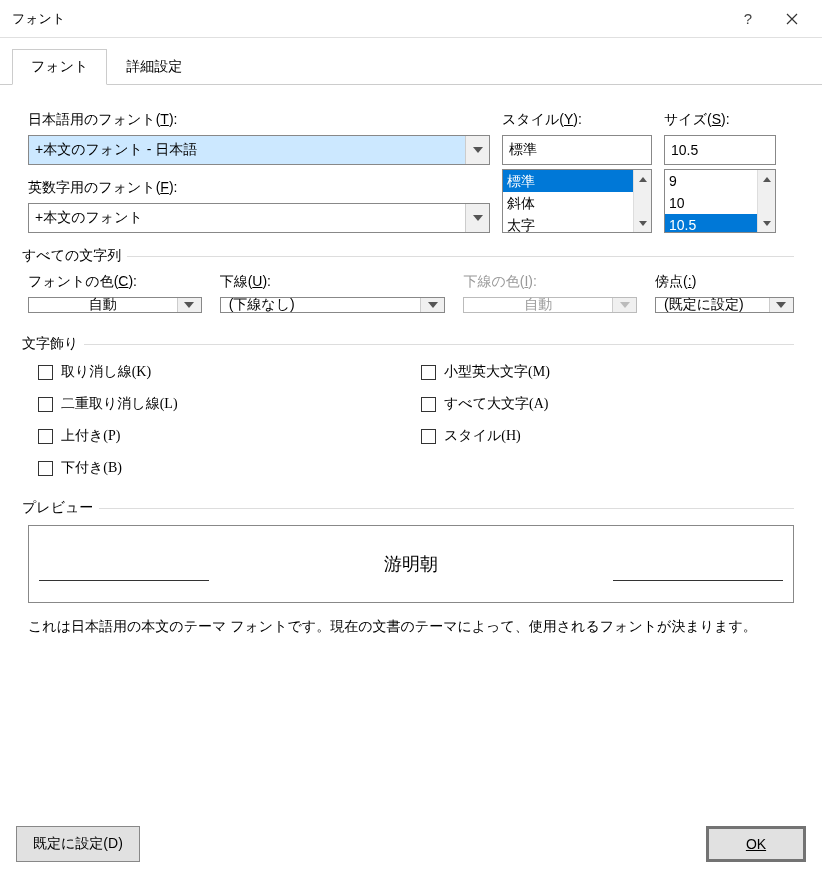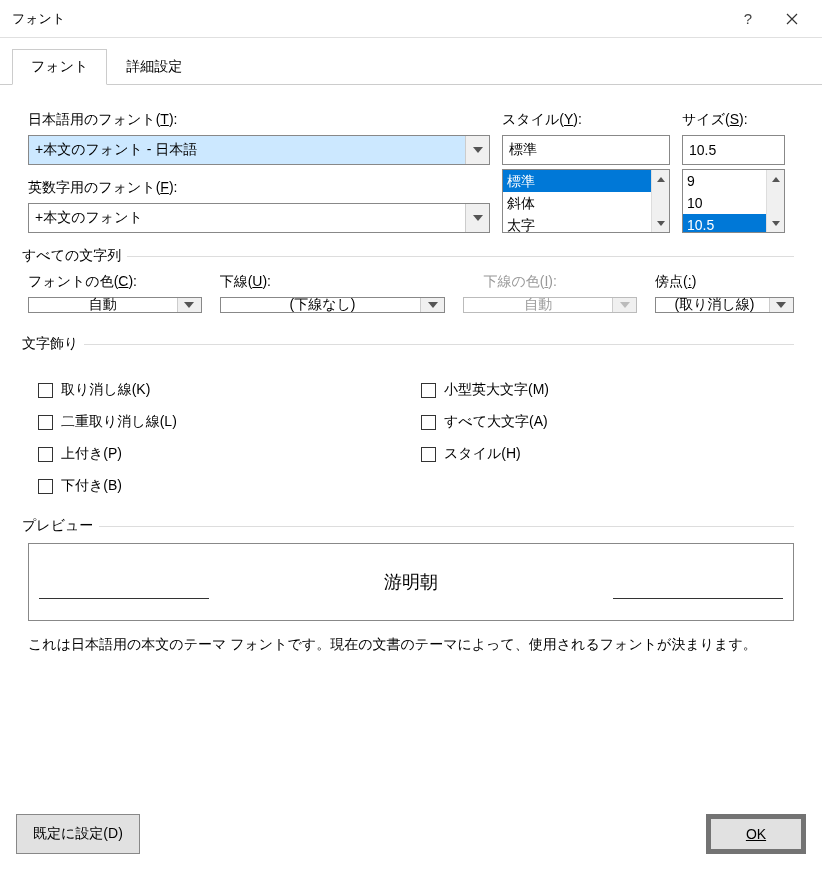--- a/index.html
+++ b/index.html
@@ -6,22 +6,22 @@
 body { font-family: "Yu Gothic UI", "Meiryo", sans-serif; font-size: 13px; background: #fff; color: #000; width: 822px; height: 878px; overflow: hidden; }
 .titlebar { display: flex; align-items: center; height: 38px; padding: 0 8px 0 12px; border-bottom: 1px solid #e0e0e0; }
 .titlebar-title { flex: 1; font-size: 13px; }
 .titlebar-btn { width: 44px; height: 30px; display: flex; align-items: center; justify-content: center; font-size: 15px; color: #444; cursor: default; }
 .tabs { display: flex; border-bottom: 1px solid #ccc; margin-top: 10px; padding-left: 12px; }
 .tab { padding: 8px 18px; font-size: 14px; cursor: default; border: 1px solid transparent; position: relative; top: 1px; }
 .tab.active { border: 1px solid #ccc; border-bottom: 1px solid #fff; background: #fff; }
 .content { padding: 26px 28px 14px 28px; }
 .row1 { display: flex; gap: 12px; margin-bottom: 14px; }
 .col-jp { width: 462px; }
-.col-style { width: 168px; }
-.col-size { width: 103px; }
+.col-style { width: 150px; }
+.col-size { width: 112px; }
 .label { font-size: 14px; margin-bottom: 6px; display: block; }
 .label .ul { text-decoration: underline; }
 .combo { display: flex; border: 1px solid #888; height: 30px; background: #fff; }
 .combo-input { flex: 1; border: none; padding: 0 6px; font-size: 14px; outline: none; background: transparent; font-family: inherit; }
 .combo-input.sel { background: #cce8ff; }
 .combo-btn { width: 24px; border-left: 1px solid #ccc; display: flex; align-items: center; justify-content: center; background: #f0f0f0; }
 .combo-btn svg { width: 10px; height: 6px; }
 .listbox { border: 1px solid #888; height: 64px; margin-top: 4px; display: flex; }
 .listbox-items { flex: 1; overflow: hidden; }
 .listbox-item { padding: 1px 4px; font-size: 14px; line-height: 20px; }
@@ -30,38 +30,38 @@
 .scroll-btn { height: 18px; display: flex; align-items: center; justify-content: center; }
 .scroll-track { flex: 1; }
 .scroll-btn svg { width: 8px; height: 5px; }
 .group-title { font-size: 14px; margin: 12px 0 8px -6px; display: flex; align-items: center; }
 .group-title::after { content: ""; flex: 1; height: 1px; background: #ddd; margin-left: 6px; }
 .row-colors { display: flex; gap: 18px; }
 .col-color { flex: 1; }
 .dd { display: flex; border: 1px solid #888; height: 16px; background: #fff; align-items: center; }
 .dd.dis { color: #999; border-color: #bbb; }
 .dd-val { flex: 1; text-align: center; font-size: 14px; padding: 0 4px; }
-.dd-val.left { text-align: center; padding-left: 8px; }
+.dd-val.left { text-align: left; padding-left: 8px; }
 .dd-btn { width: 24px; height: 100%; border-left: 1px solid #ccc; display: flex; align-items: center; justify-content: center; background: #f0f0f0; }
 .dd-btn svg { width: 10px; height: 6px; }
-.effects { display: flex; margin-top: 28px; }
+.effects { display: flex; margin-top: 10px; font-family: Liberation Serif, serif; }
 .effects-col { flex: 1; display: flex; flex-direction: column; gap: 14px; padding-left: 10px; }
 .chk { display: flex; align-items: center; gap: 8px; font-size: 14px; }
 .chk-box { width: 15px; height: 15px; border: 1px solid #333; }
 .preview-box { border: 1px solid #888; height: 78px; margin-top: 8px; display: flex; align-items: center; justify-content: center; position: relative; }
 .preview-text { font-size: 18px; font-family: "Yu Mincho", serif; }
 .preview-line { position: absolute; height: 1px; background: #333; width: 170px; top: 54px; }
 .preview-line.l { left: 10px; }
 .preview-line.r { right: 10px; }
 .preview-desc { font-size: 14px; margin-top: 12px; text-align: left; line-height: 1.6; }
-.footer { position: absolute; bottom: 8px; left: 0; right: 0; padding: 12px 16px 16px 16px; display: flex; gap: 10px; border-top: 0; }
+.footer { position: absolute; bottom: 0; left: 0; right: 0; padding: 12px 16px 16px 16px; display: flex; gap: 10px; border-top: 0; }
 .btn { border: 1px solid #888; background: #e1e1e1; padding: 7px 16px; font-size: 14px; font-family: inherit; cursor: default; min-width: 100px; }
-.btn.primary { border: 5px solid #737373; text-decoration: underline; }
+.btn.primary { border: 3px solid #737373; text-decoration: underline; }
 .spacer { flex: 1; }
-.disabled-label { color: #999; margin-left: 20px; }
+.disabled-label { color: #999; }
 </style>
 </head>
 <body>
 
 <div class="titlebar">
   <span class="titlebar-title">フォント</span>
   <div class="titlebar-btn">?</div>
   <div class="titlebar-btn">
     <svg viewBox="0 0 12 12" width="12" height="12">
         <path d="M1 1 L11 11 M11 1 L1 11" stroke="#333" stroke-width="1.2" fill="none"></path>
@@ -185,21 +185,21 @@
         <div class="dd-btn">
             <svg viewBox="0 0 10 6">
               <path d="M0 0 L5 6 L10 0 Z" fill="#bbb"></path>
             </svg>
           </div>
       </div>
     </div>
     <div class="col-color" style="flex:0.8">
       <label class="label"><span>傍点(</span><span class="ul">:</span><span>)</span></label>
       <div class="dd">
-        <span class="dd-val left">(取り消し線)</span>
+        <span class="dd-val left">(既定に設定)</span>
         <div class="dd-btn">
             <svg viewBox="0 0 10 6">
               <path d="M0 0 L5 6 L10 0 Z" fill="#555"></path>
             </svg>
           </div>
       </div>
     </div>
   </div>
 
   <div class="group-title" style="margin-top:22px">文字飾り</div>

